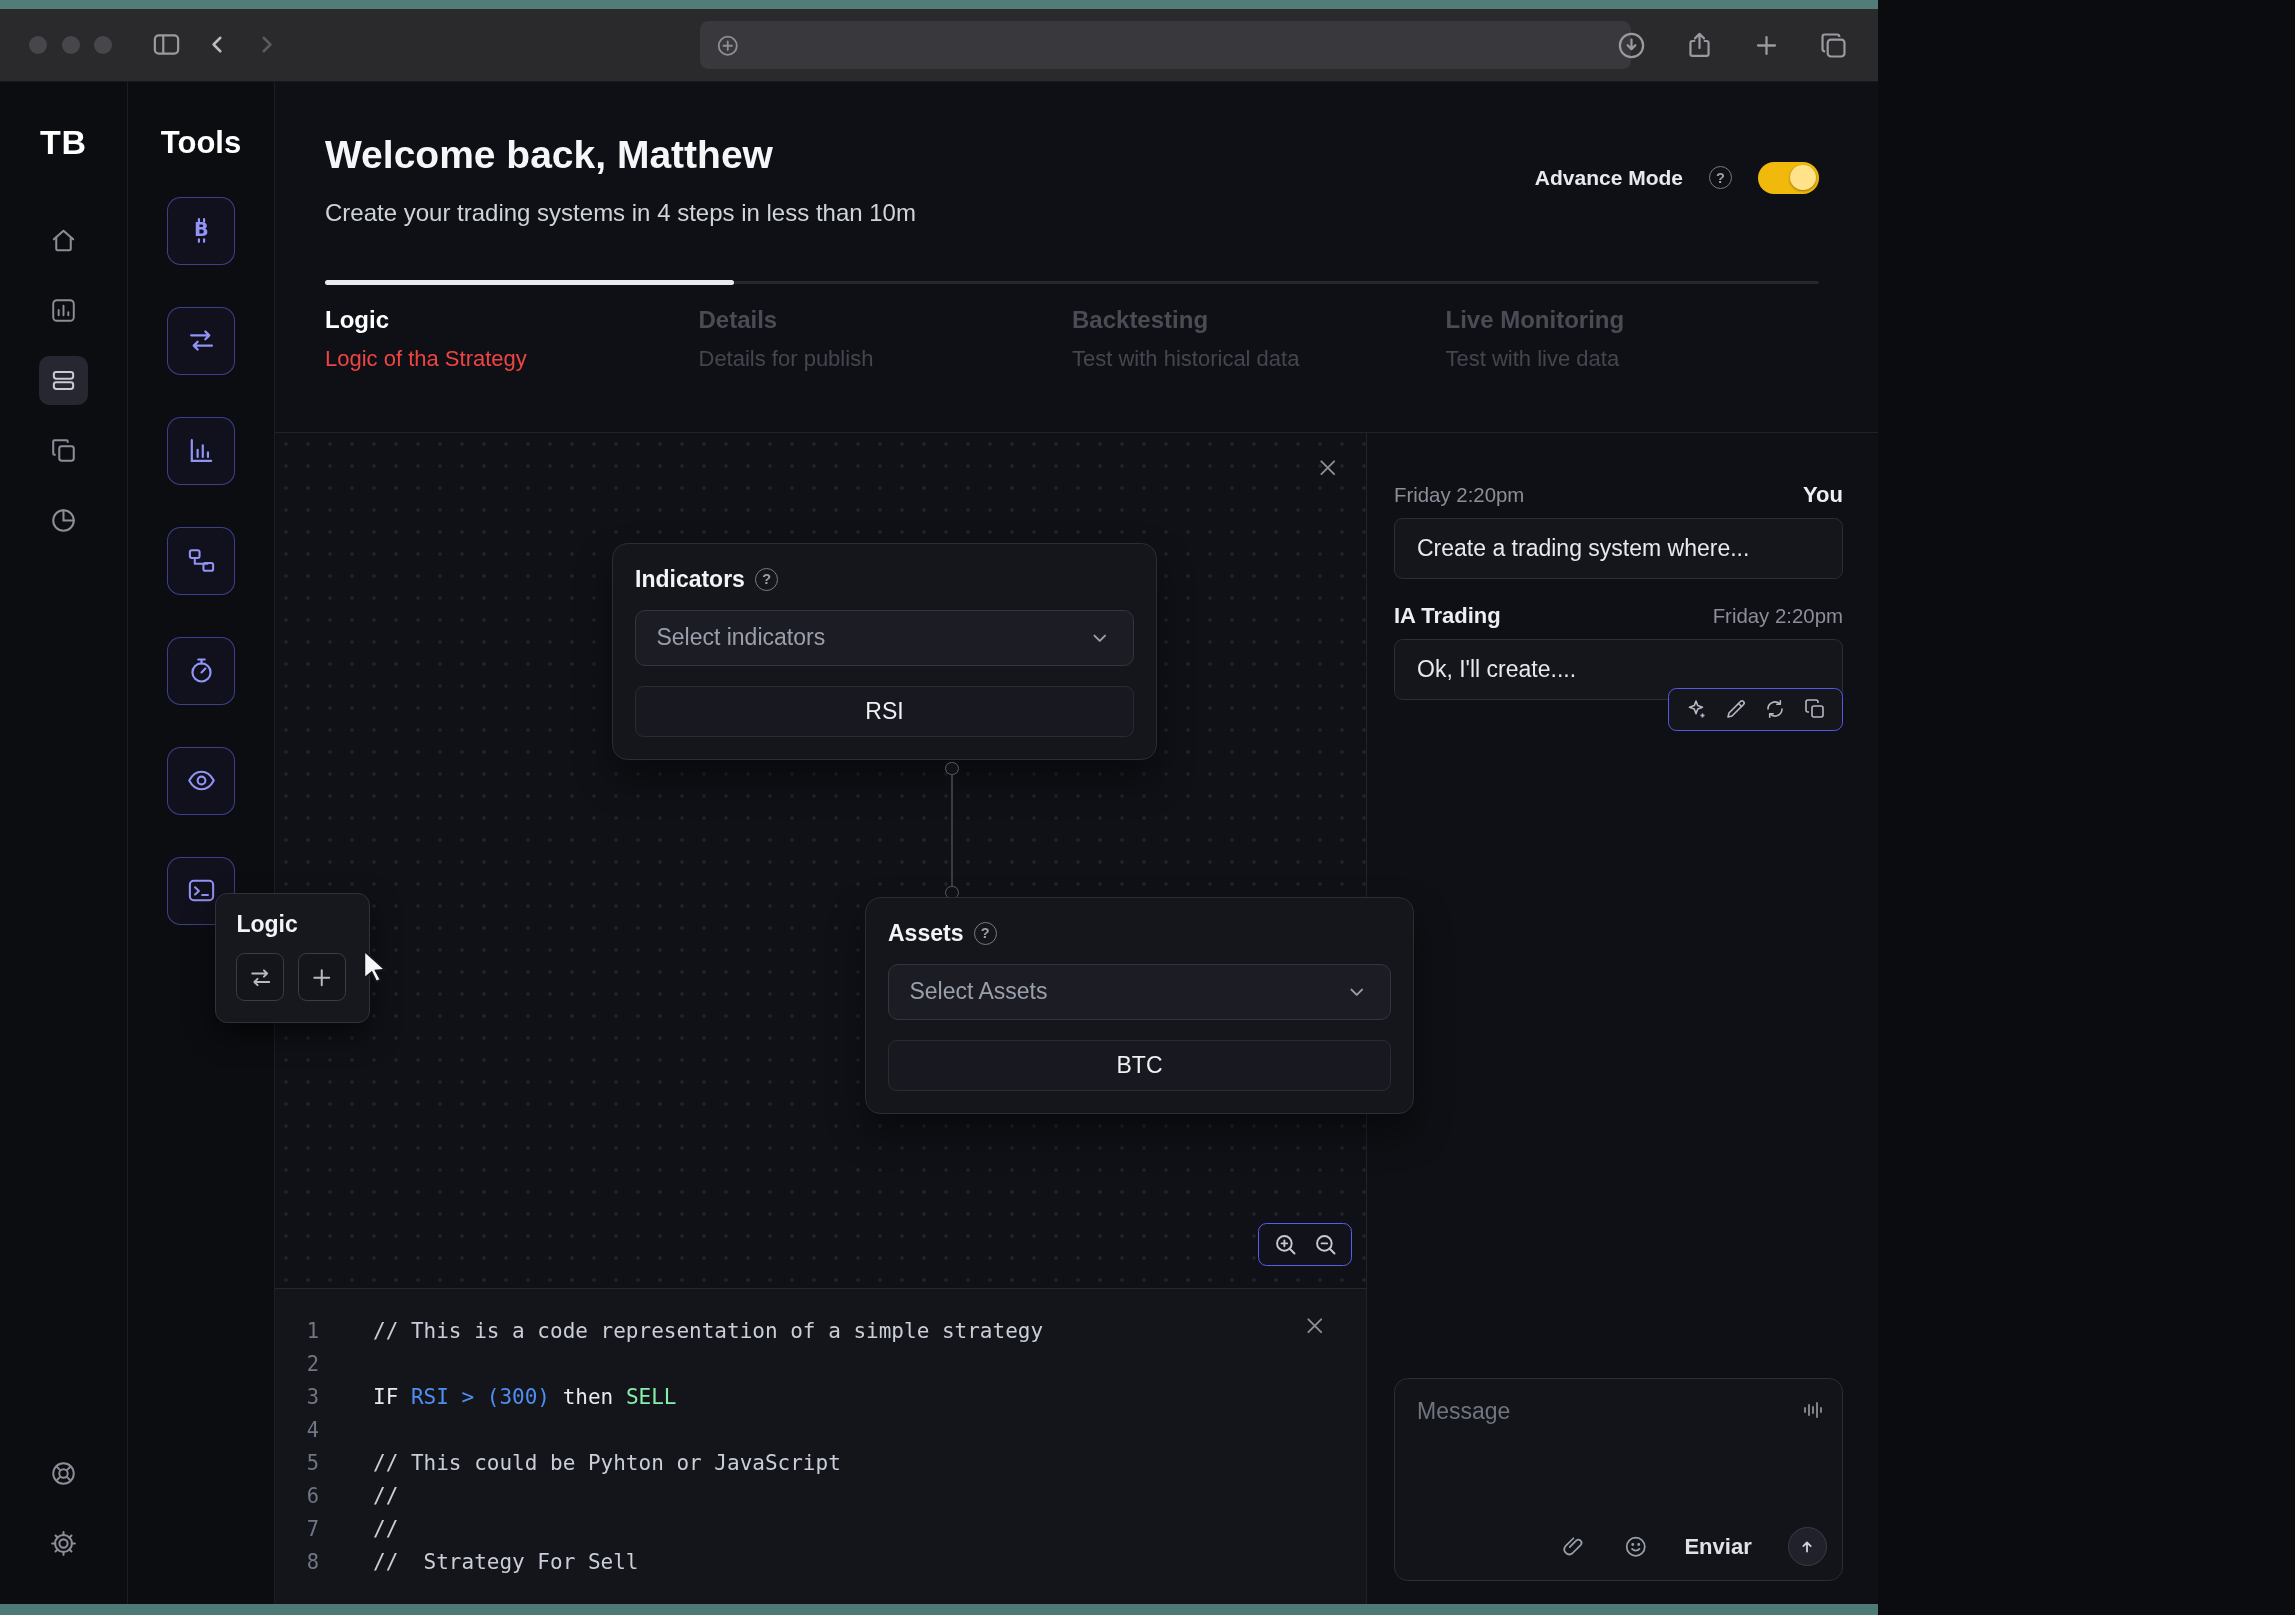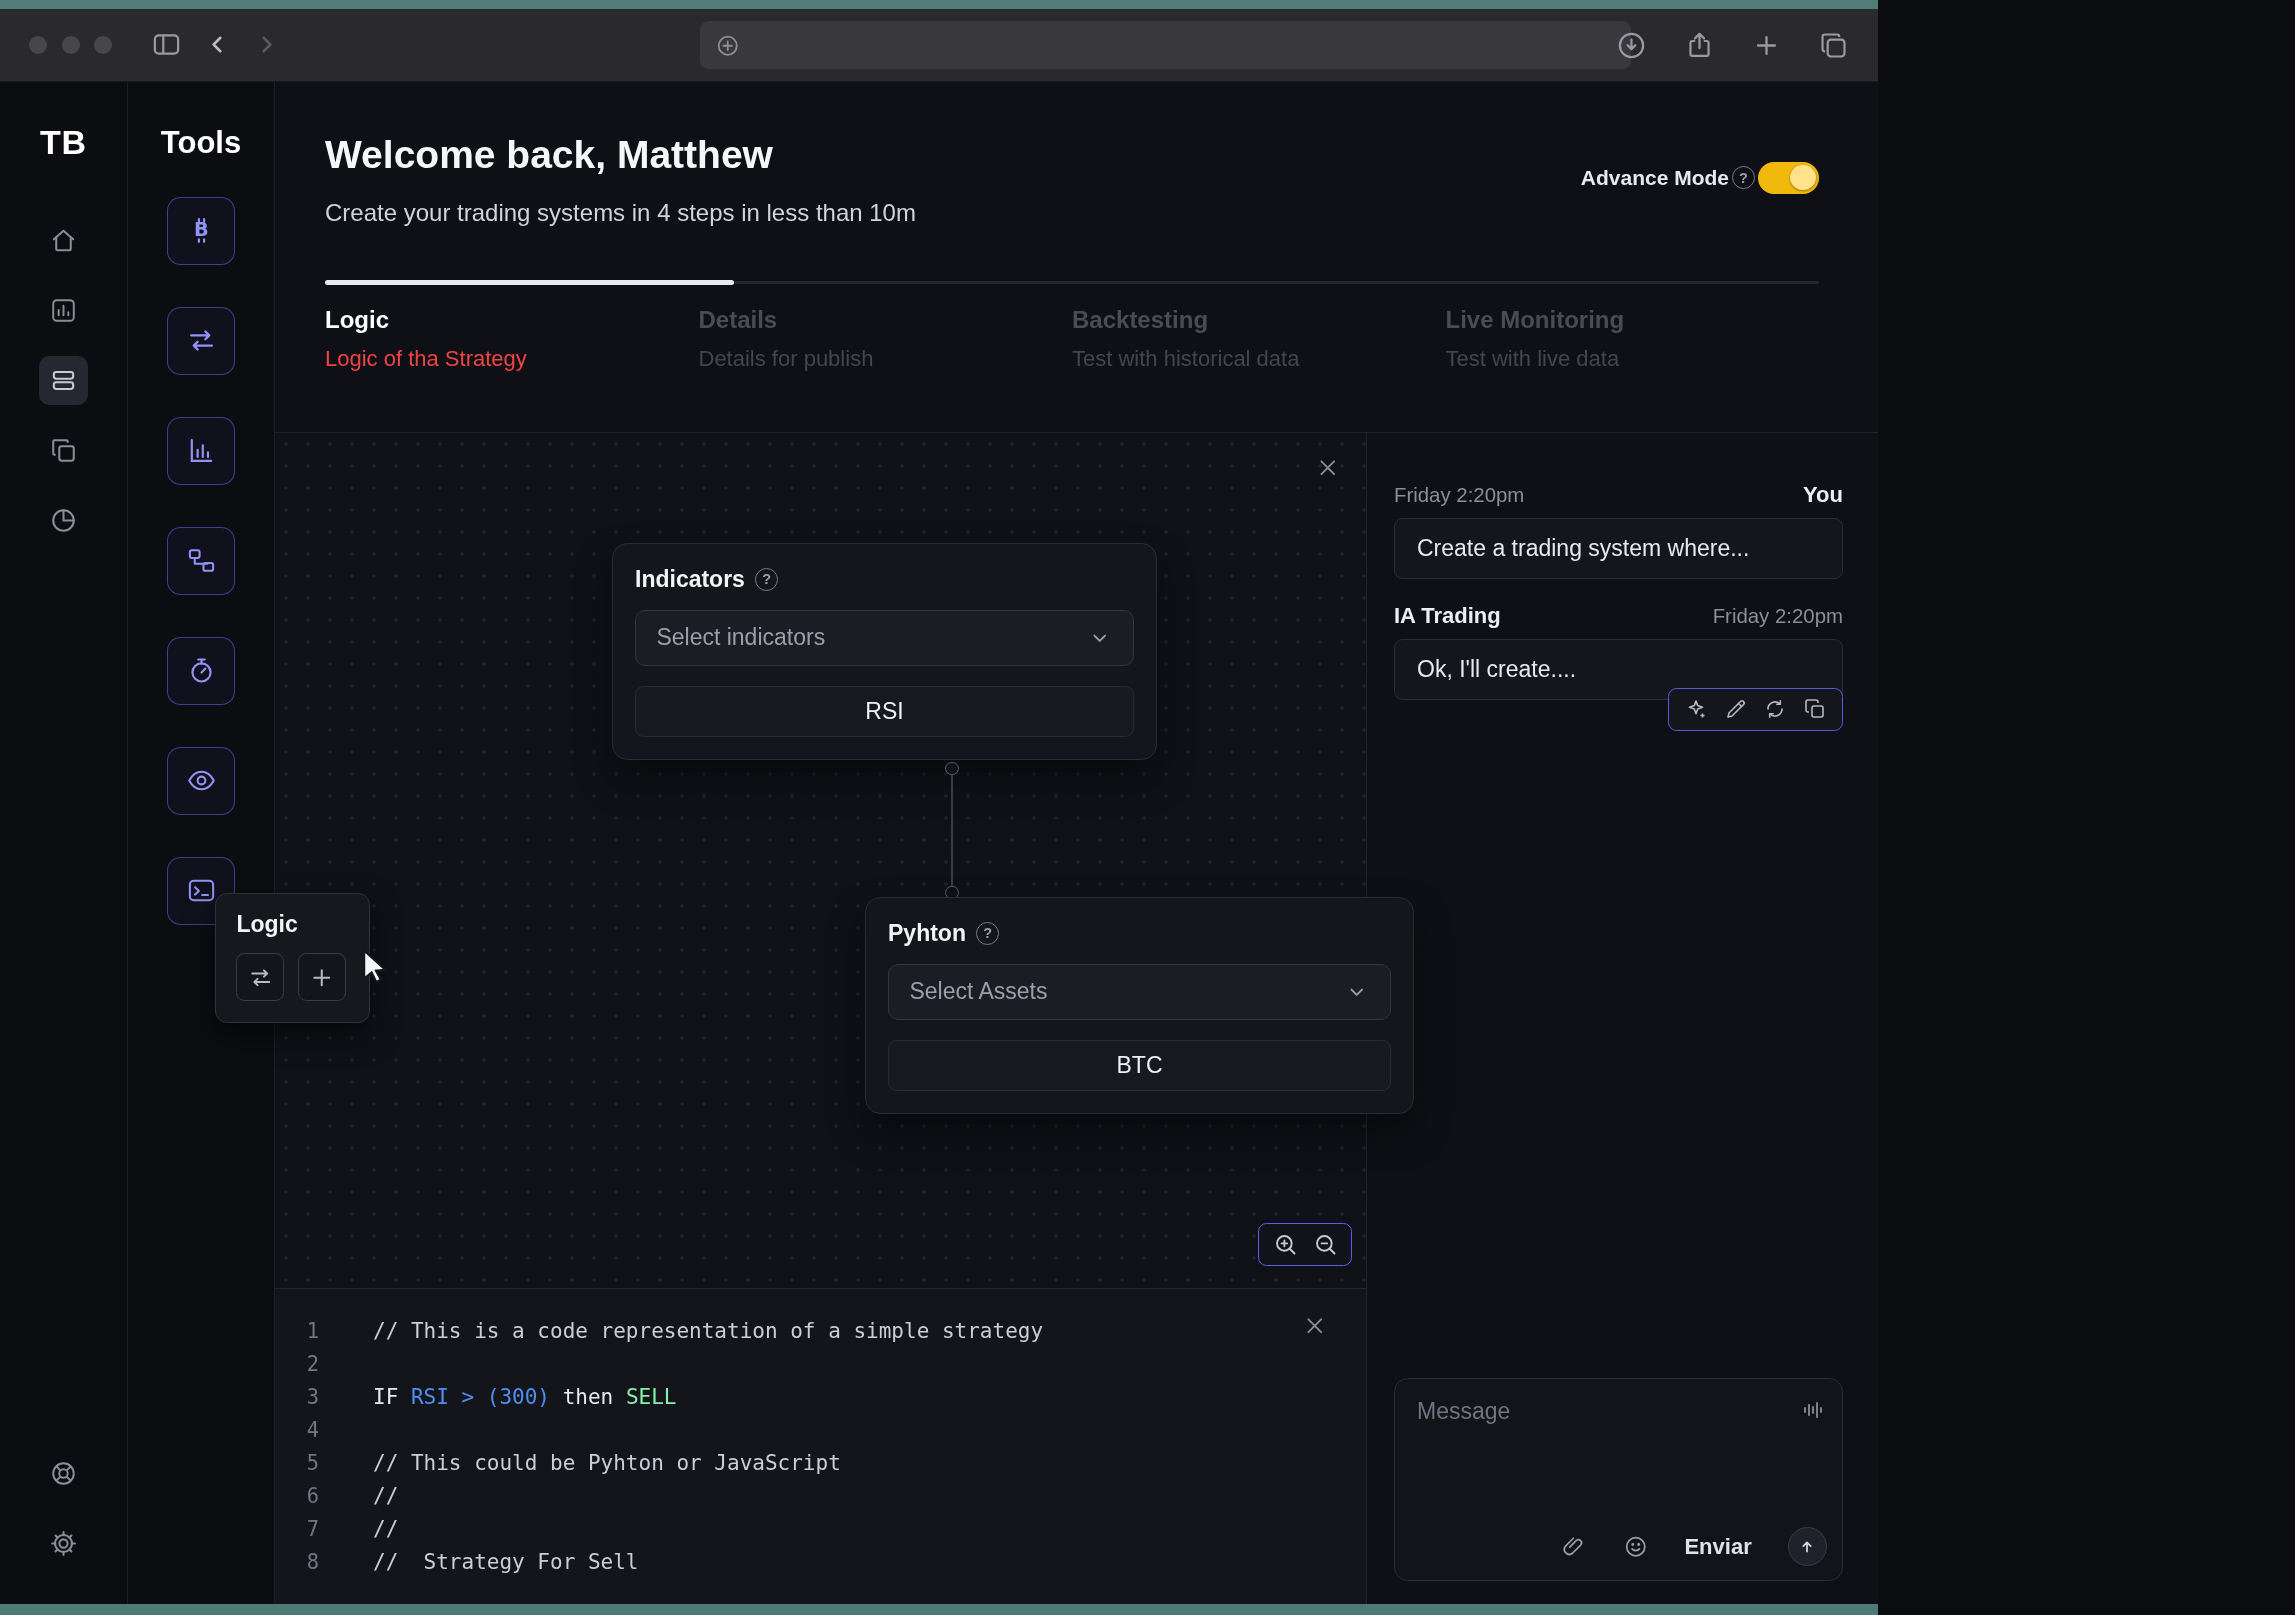--- a/index.html
+++ b/index.html
@@ -33,21 +33,21 @@
 
   .tools { width:147px; flex:0 0 auto; background:#0c0d11; border-right:0.9px solid #1d1e24; display:flex; flex-direction:column; align-items:center; padding-top:43px; }
   .tools-title { font-size:31px; font-weight:700; color:#fff; margin-bottom:36px; }
   .tool-btn { width:68px; height:68px; border:1.7px solid rgba(99,102,241,.55); background:rgba(99,102,241,.05); border-radius:13.6px; color:#9193f5; display:flex; align-items:center; justify-content:center; margin-bottom:42px; cursor:default; }
 
   .right-area { flex:1; display:flex; flex-direction:column; min-width:0; }
   .header-zone { height:350px; flex:0 0 auto; padding:51px 59px 0 50px; }
   .header-row { display:flex; justify-content:space-between; align-items:flex-start; }
   .welcome-title { font-size:39px; font-weight:700; color:#f5f6f8; }
   .welcome-sub { font-size:24px; color:#cfd3da; margin-top:22px; }
-  .advance { display:flex; align-items:center; gap:3px; margin-top:29px; }
+  .advance { display:flex; align-items:center; gap:26px; margin-top:29px; }
   .advance-label { font-size:21px; font-weight:600; color:#e7e9ee; }
   .toggle { width:61px; height:32px; border-radius:16px; background:#f2b90d; position:relative; border:none; cursor:default; }
   .toggle .knob { position:absolute; right:3.4px; top:3.4px; width:25.5px; height:25.5px; border-radius:50%; background:#ffe28a; box-shadow:0 0.9px 2.6px rgba(0,0,0,.4); }
 
   .steps { margin-top:54px; }
   .steps-track { position:relative; height:3.4px; background:#26272e; border-radius:1.7px; }
   .steps-track .active-seg { position:absolute; left:0; top:-0.9px; width:409px; height:5.1px; border-radius:2.6px; background:#e8eaef; }
   .steps-row { display:flex; margin-top:22px; }
   .step { width:25%; cursor:default; }
   .step-label { font-size:24px; font-weight:700; color:#494c55; }
@@ -372,21 +372,21 @@
               </div>
               <div class="value-row">RSI</div>
             </div>
 
             <span class="handle" style="left:670px; top:329px;"></span>
             <div class="connector" style="left:676px; top:342px; height:112px;"></div>
             <span class="handle" style="left:670px; top:453px;"></span>
 
             <div class="node" style="left:590px; top:464px; width:549px;">
               <div class="node-title-row">
-                <span class="node-title">Pyhton</span>
+                <span class="node-title">Assets</span>
                 <span class="qmark">?</span>
               </div>
               <div class="dropdown">
                 <span class="dropdown-label">Select Assets</span>
                 <span class="chev">
                     <svg width="25.5" height="25.5" viewBox="0 0 24 24" fill="none" stroke="currentColor" stroke-width="1.8" stroke-linecap="round" stroke-linejoin="round">
                       <path d="M7 10l5 5 5-5"></path>
                     </svg>
                   </span>
               </div>

